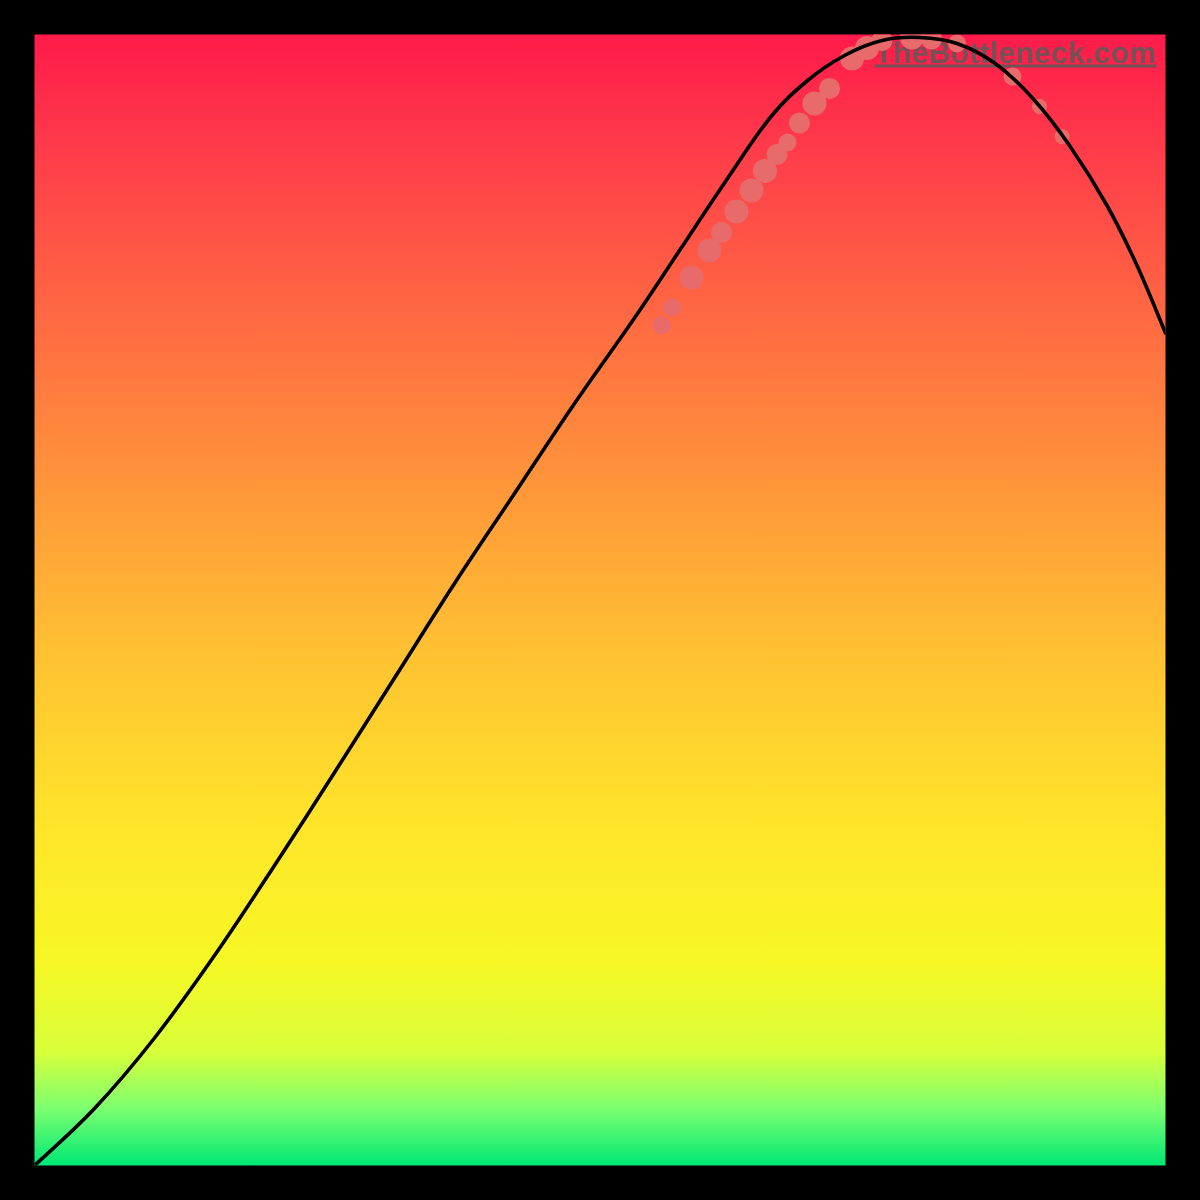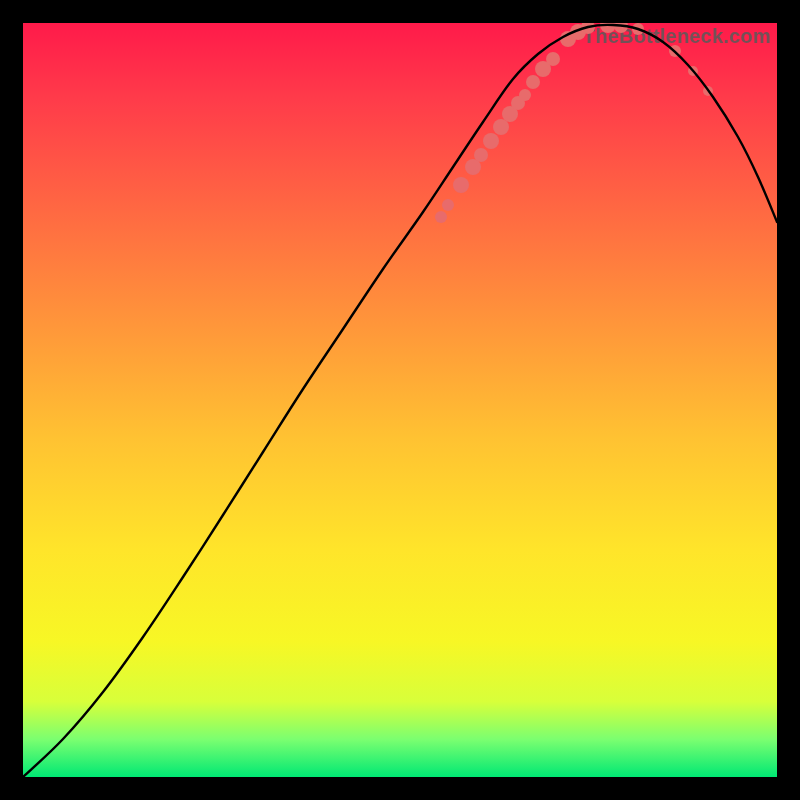--- a/index.html
+++ b/index.html
@@ -40,20 +40,21 @@
   .watermark {
     position: absolute;
     top: 2px;
     right: 6px;
     font-family: Arial, Helvetica, sans-serif;
     font-size: 20px;
     font-weight: 600;
     color: #5a5a5a;
     letter-spacing: 0.2px;
     opacity: 0.85;
+    text-decoration: underline;
   }
   svg.plot {
     position: absolute;
     left: 0;
     top: 0;
     width: 754px;
     height: 754px;
   }
 </style>
 </head>

